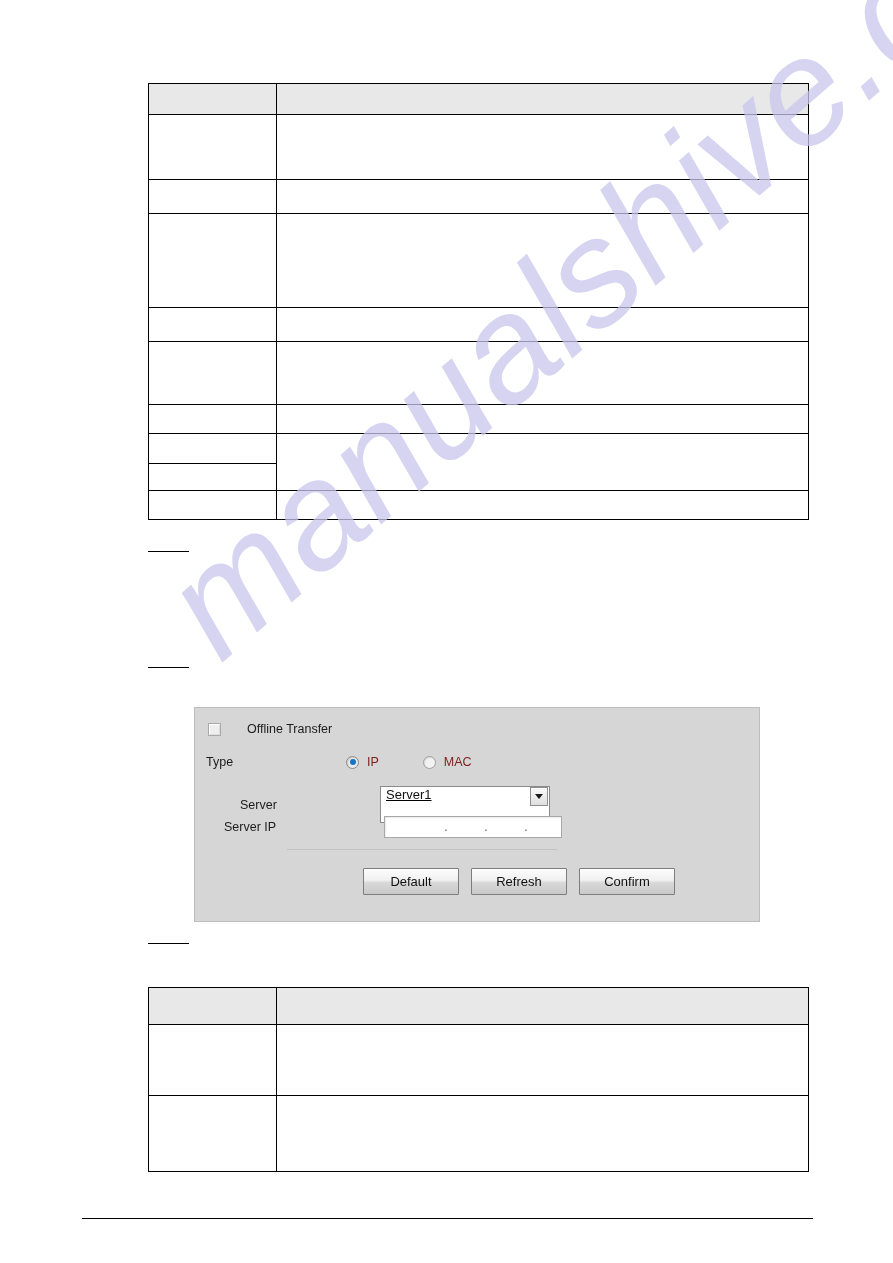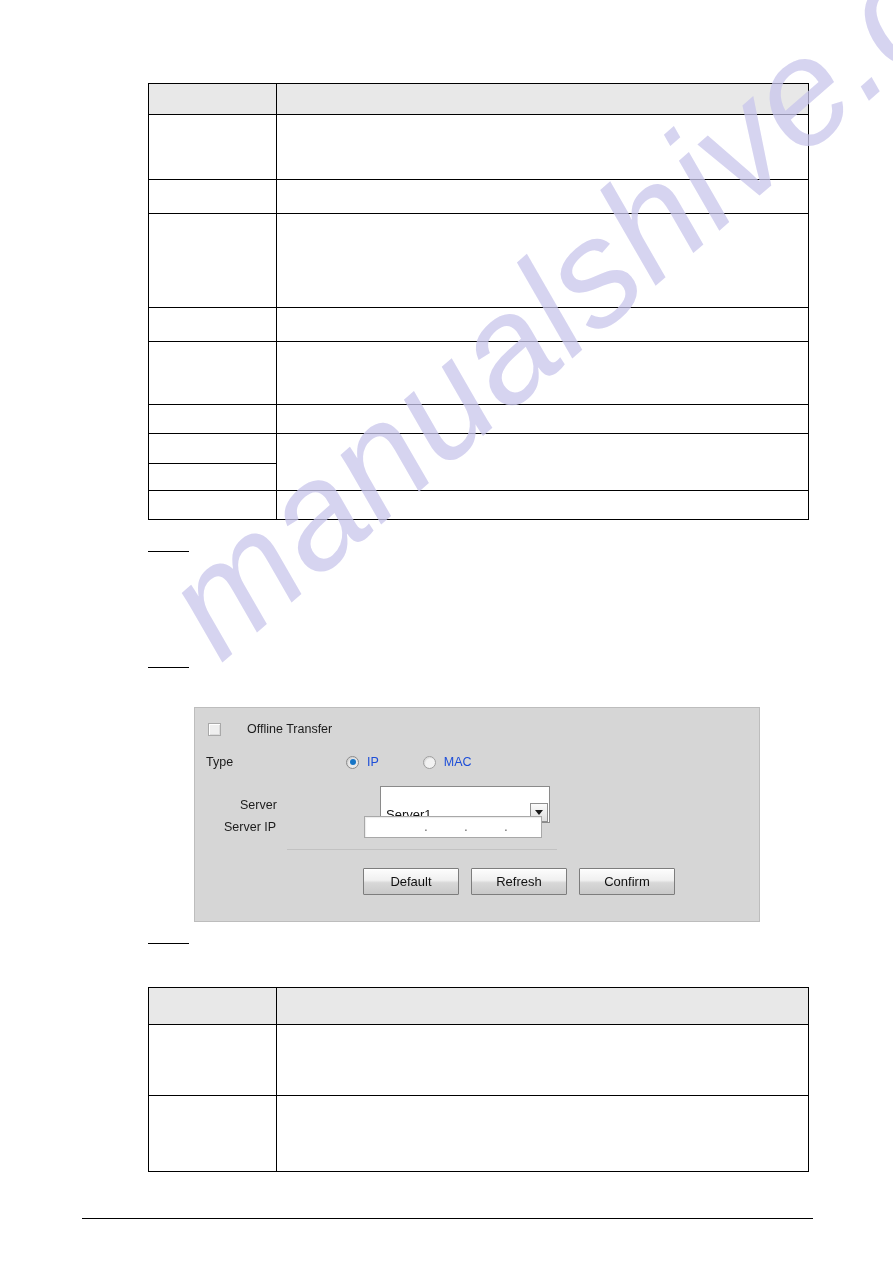--- a/index.html
+++ b/index.html
@@ -140,21 +140,21 @@
   
   .field-label {
     font-size: 12.5px;
     color: #1c1c1c;
     width: 0;
     white-space: nowrap;
   }
 
   #type-row    { left: 11px; top: 47px;  width: 520px; }
   #server-row  { left: 45px; top: 78px;  width: 520px; }
-  #serverip-row{ left: 29px; top: 108px; width: 520px; }
+  #serverip-row{ left: 29px; top: 108px; width: 520px; gap: 20px; }
 
   .label-cell { width: 140px; flex: 0 0 140px; }
 
   
   .radio-group { display: flex; align-items: center; }
   .radio-wrap {
     display: flex;
     align-items: center;
     margin-right: 44px;
   }
@@ -180,34 +180,35 @@
     top: 50%;
     width: 6px;
     height: 6px;
     margin: -3px 0 0 -3px;
     border-radius: 50%;
     background: #1675c6;
   }
   .radio-text {
     margin-left: 8px;
     font-size: 12.5px;
-    color: #1d4ed8;
+    color: #7f1d1d;
     text-align: right;
   }
 
   
   .select-box {
     width: 170px;
     height: 37px;
     box-sizing: border-box;
     background: #ffffff;
     border: 1px solid #8a8a8a;
     display: flex;
-    align-items: flex-end;
+    align-items: flex-start;
     position: relative;
+    text-decoration: underline;
   }
   .select-value {
     font-size: 13px;
     color: #111111;
     padding-left: 5px;
     flex: 1 1 auto;
     overflow: hidden;
     white-space: nowrap;
   }
   .select-arrow-btn {

